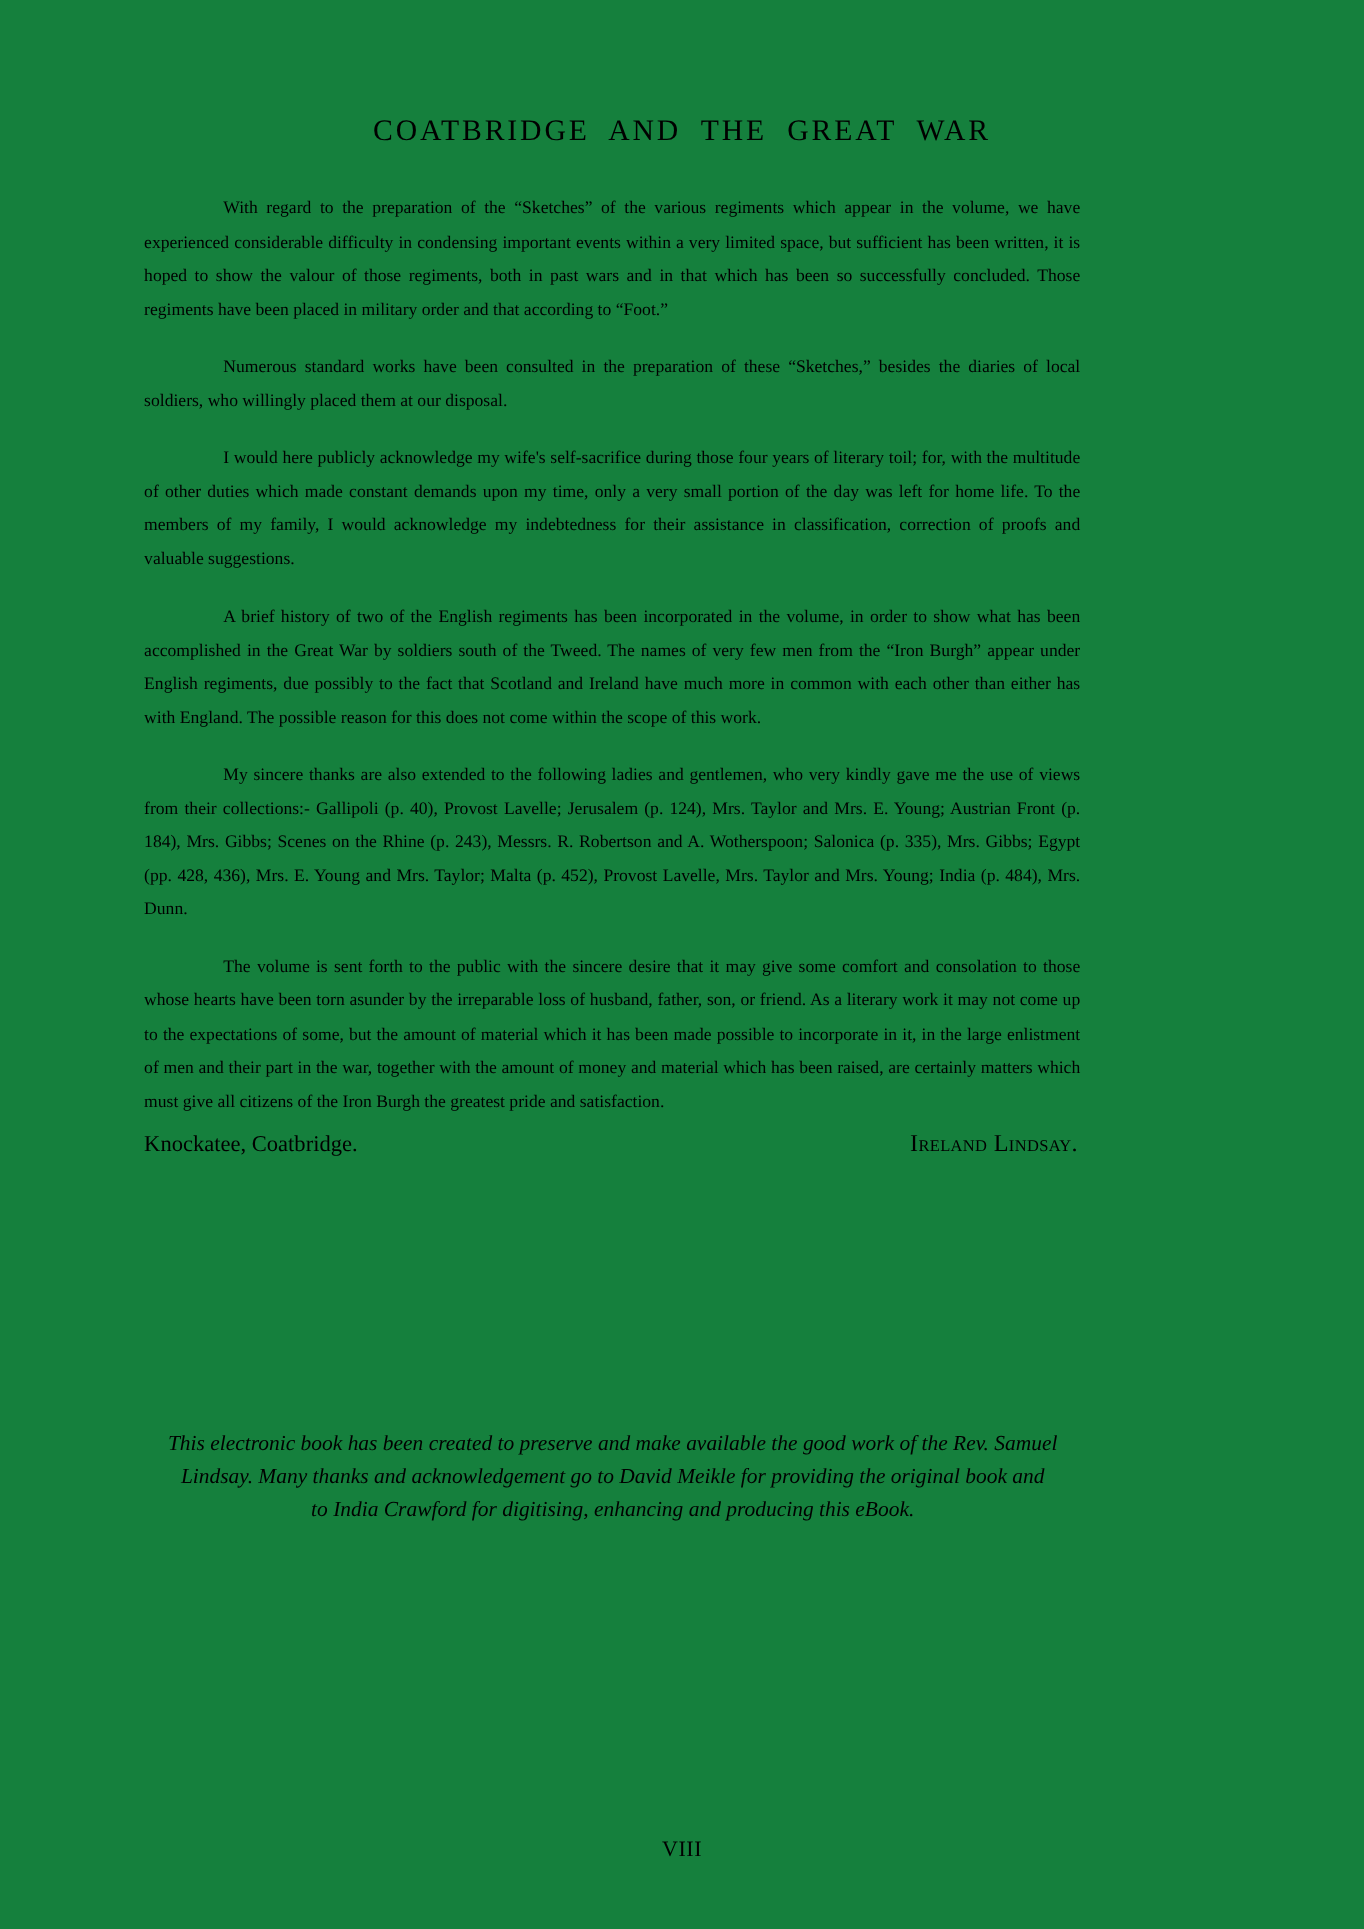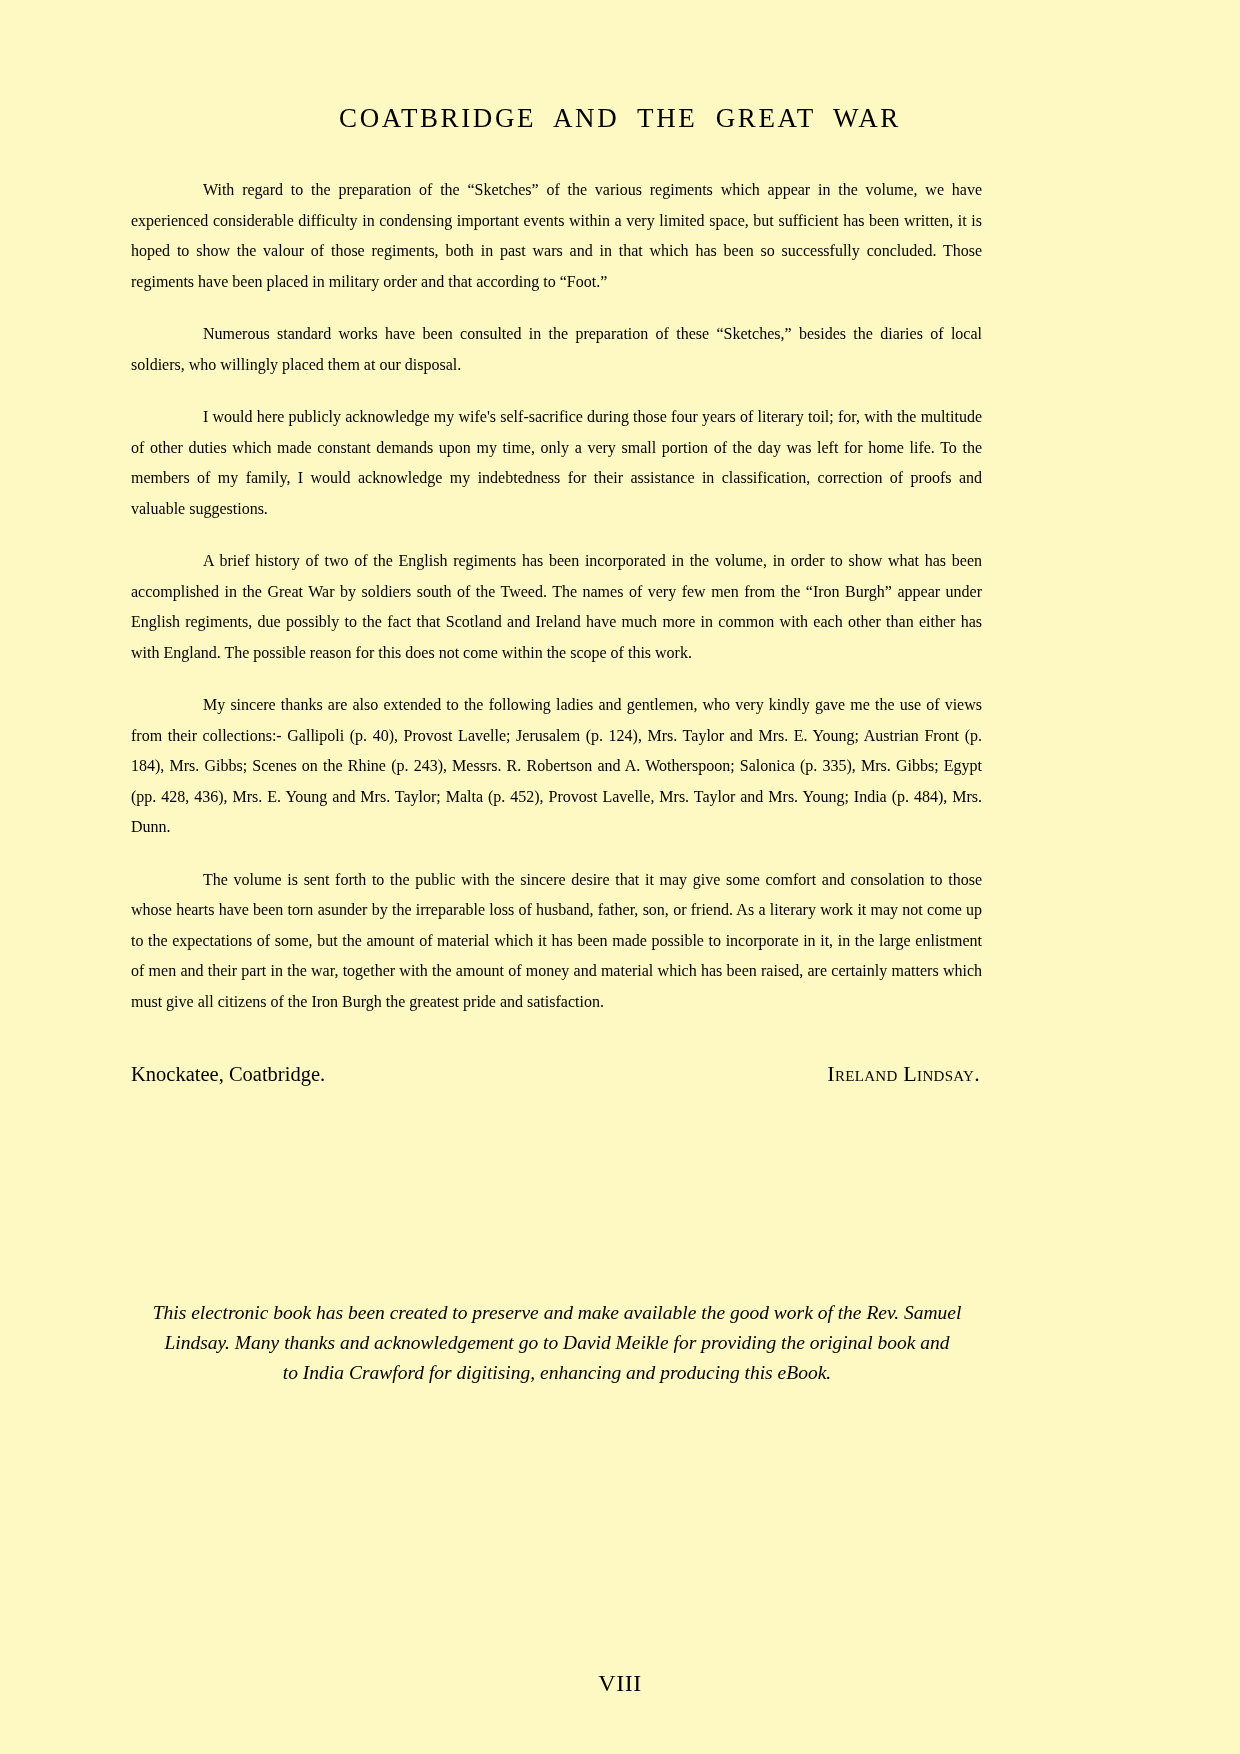--- a/index.html
+++ b/index.html
@@ -5,21 +5,21 @@
   html, body {
     margin: 0;
     padding: 0;
     background: #ffffff;
   }
   .page {
     position: relative;
     width: 1240px;
     height: 1754px;
     margin: 0 auto;
-    background: #fef9c3;
+    background: #15803d;
     color: #000000;
     font-family: "Liberation Serif", "DejaVu Serif", serif;
     overflow: hidden;
   }
   .page-title {
     position: absolute;
     top: 84px;
     left: 0;
     right: 0;
     text-align: center;
@@ -51,21 +51,21 @@
     position: absolute;
     top: 1024px;
     left: 131px;
     width: 851px;
     display: flex;
     justify-content: space-between;
     align-items: baseline;
     font-size: 20.5px;
     line-height: 30px;
   }
-  .sig-left { text-align: center; margin-top: 35px; }
+  .sig-left { text-align: center; }
   .sig-right {
     font-variant: small-caps;
     font-size: 22px;
     letter-spacing: 0.3px;
     padding-right: 2px;
   }
 
   .ebook-note {
     position: absolute;
     top: 1298px;
@@ -77,21 +77,21 @@
     text-align: center;
   }
   .ebook-note .nline { display: block; }
 
   .page-number {
     position: absolute;
     top: 1670px;
     left: 0;
     right: 0;
     text-align: center;
-    font-size: 24px;
+    font-size: 20px;
     letter-spacing: 0.5px;
   }
 </style>
 </head>
 <body>
 
 <div class="page">
 
   <h1 class="page-title">COATBRIDGE AND THE GREAT WAR</h1>
 

